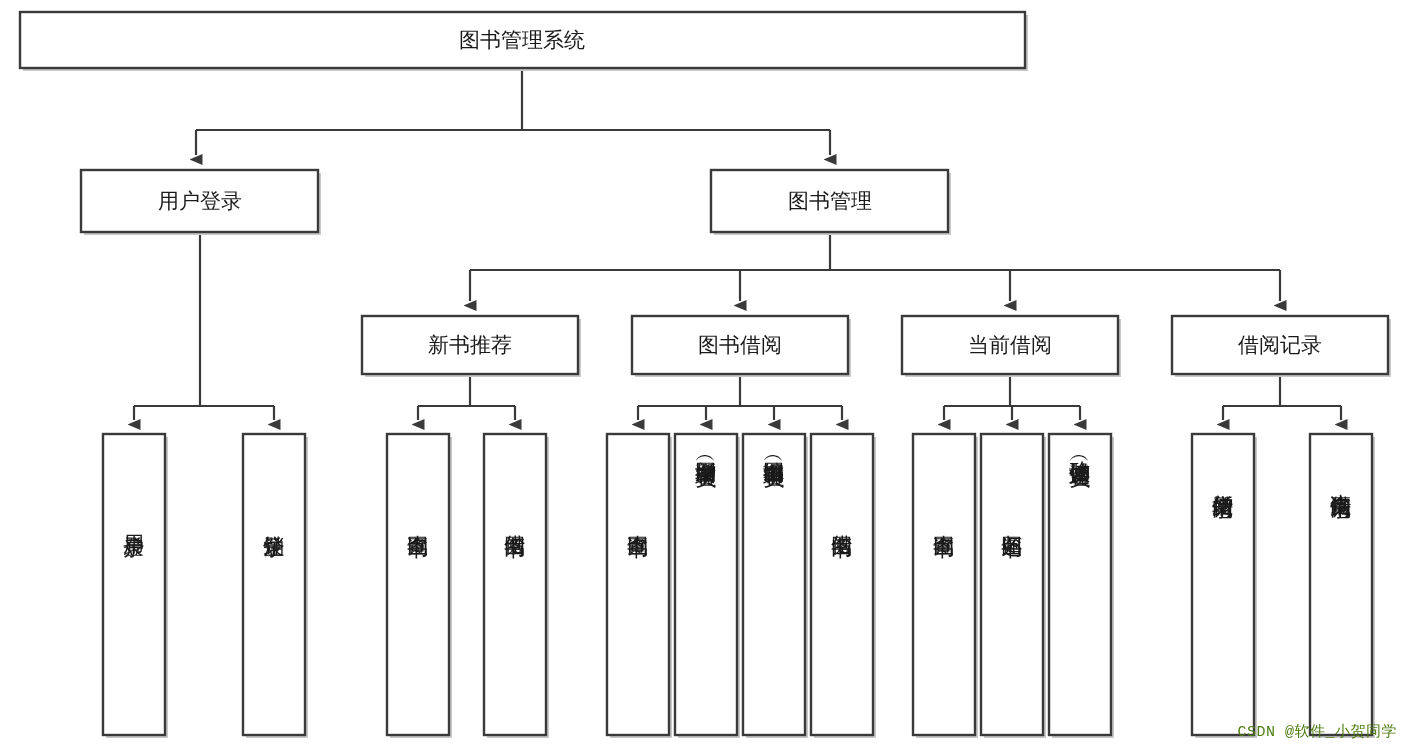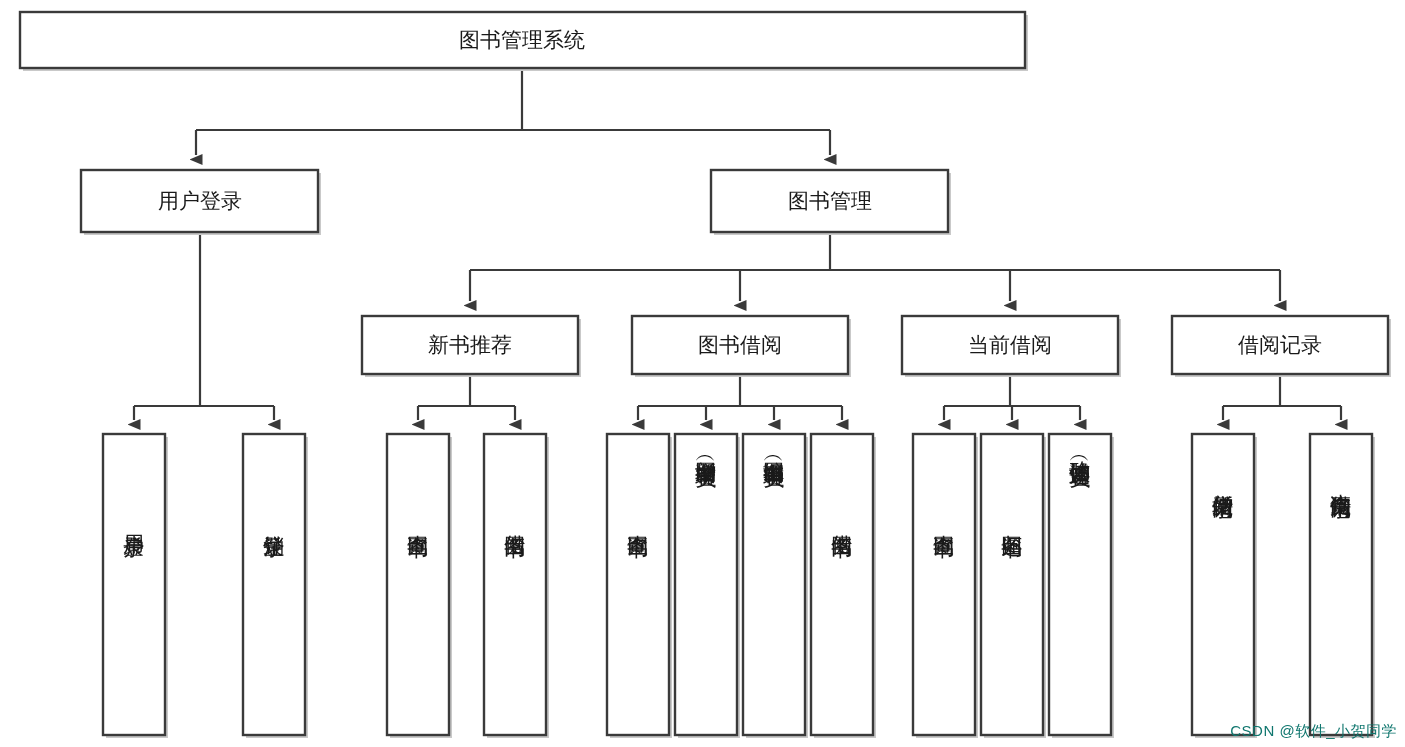--- a/index.html
+++ b/index.html
@@ -63,23 +63,23 @@
     font-size: 21px;
     line-height: 1.02;
     color: #1a1a1a;
     letter-spacing: 1px;
     white-space: nowrap;
   }
   .watermark {
     position: absolute;
     right: 8px;
     bottom: 6px;
-    font-family: Liberation Sans, sans-serif;
+    font-family: Liberation Mono, monospace;
     font-size: 15px;
-    color: #0f766e;
+    color: #4d7c0f;
     letter-spacing: 0.5px;
     white-space: nowrap;
   }
 </style>
 </head>
 <body>
 
 <div id="diagram-root">
 
   <svg class="diagram-canvas" viewBox="0 0 1405 747">

